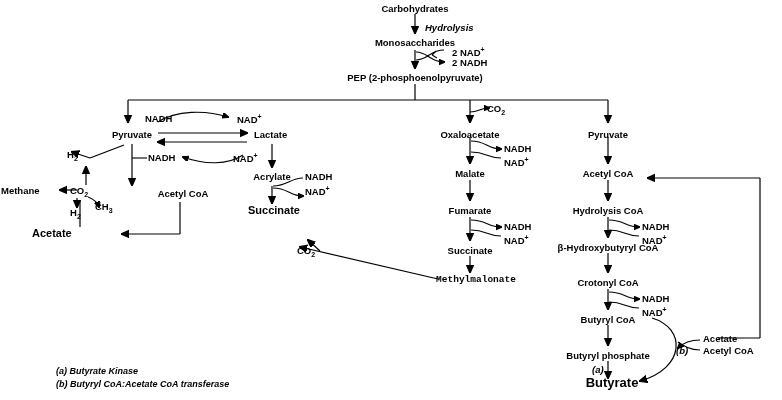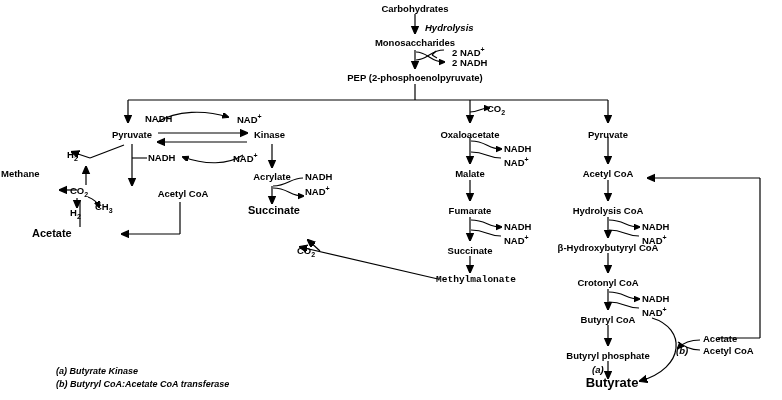--- a/index.html
+++ b/index.html
@@ -140,21 +140,21 @@
 
 <div class="lbl" style="left:452px;top:44px;"><span>2 NAD</span><sup style="font-size:7px;">+</sup></div>
 <div class="lbl" style="left:452px;top:57px;text-align:center;">2 NADH</div>
 
 <div class="lbl ctr" style="left:415px;top:72px;">PEP (2-phosphoenolpyruvate)</div>
 
 <div class="lbl" style="left:145px;top:113px;">NADH</div>
 <div class="lbl" style="left:237px;top:111px;"><span>NAD</span><sup style="font-size:7px;">+</sup></div>
 
 <div class="lbl ctr" style="left:132px;top:129px;">Pyruvate</div>
-<div class="lbl" style="left:254px;top:129px;">Kinase</div>
+<div class="lbl" style="left:254px;top:129px;">Lactate</div>
 
 <div class="lbl" style="left:487px;top:103px;"><span>CO</span><sub style="font-size:7px;">2</sub></div>
 
 <div class="lbl ctr" style="left:470px;top:129px;">Oxaloacetate</div>
 <div class="lbl ctr" style="left:608px;top:129px;">Pyruvate</div>
 
 <div class="lbl" style="left:504px;top:143px;">NADH</div>
 <div class="lbl" style="left:504px;top:154px;"><span>NAD</span><sup style="font-size:7px;">+</sup></div>
 
 <div class="lbl ctr" style="left:470px;top:168px;">Malate</div>
@@ -174,21 +174,21 @@
 <div class="lbl ctr" style="left:272px;top:171px;">Acrylate</div>
 <div class="lbl" style="left:305px;top:171px;">NADH</div>
 <div class="lbl" style="left:305px;top:183px;"><span>NAD</span><sup style="font-size:7px;">+</sup></div>
 
 <div class="lbl mid ctr" style="left:274px;top:205px;">Succinate</div>
 
 <div class="lbl ctr" style="left:183px;top:188px;">Acetyl CoA</div>
 
 <div class="lbl" style="left:67px;top:149px;"><span>H</span><sub style="font-size:7px;">2</sub></div>
 
-<div class="lbl" style="left:1px;top:168px;">Methane</div>
+<div class="lbl" style="left:1px;top:185px;">Methane</div>
 <div class="lbl" style="left:70px;top:185px;"><span>CO</span><sub style="font-size:7px;">2</sub></div>
 <div class="lbl" style="left:95px;top:201px;"><span>CH</span><sub style="font-size:7px;">3</sub></div>
 <div class="lbl" style="left:70px;top:207px;"><span>H</span><sub style="font-size:7px;">2</sub></div>
 
 <div class="lbl mid" style="left:32px;top:228px;">Acetate</div>
 
 <div class="lbl ctr" style="left:608px;top:168px;">Acetyl CoA</div>
 <div class="lbl ctr" style="left:608px;top:205px;">Hydrolysis CoA</div>
 
 <div class="lbl" style="left:642px;top:221px;">NADH</div>

